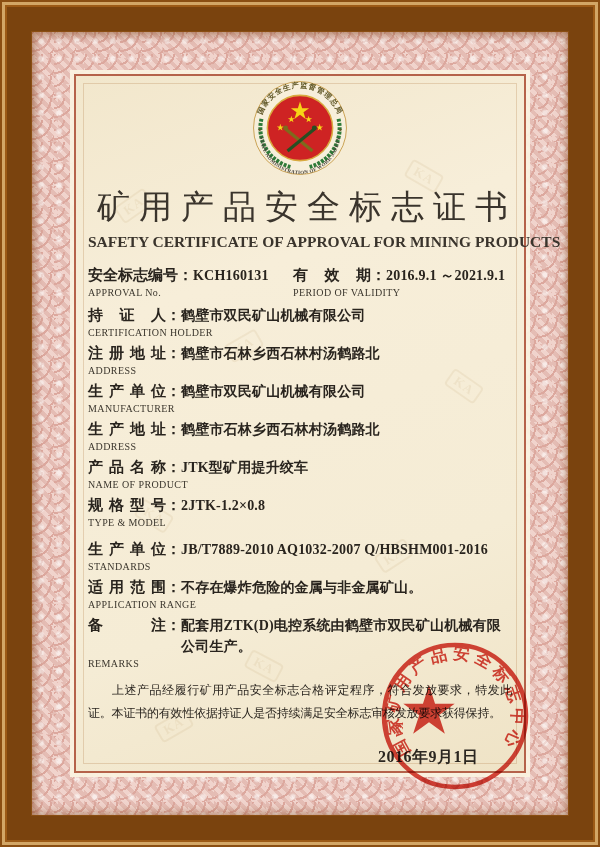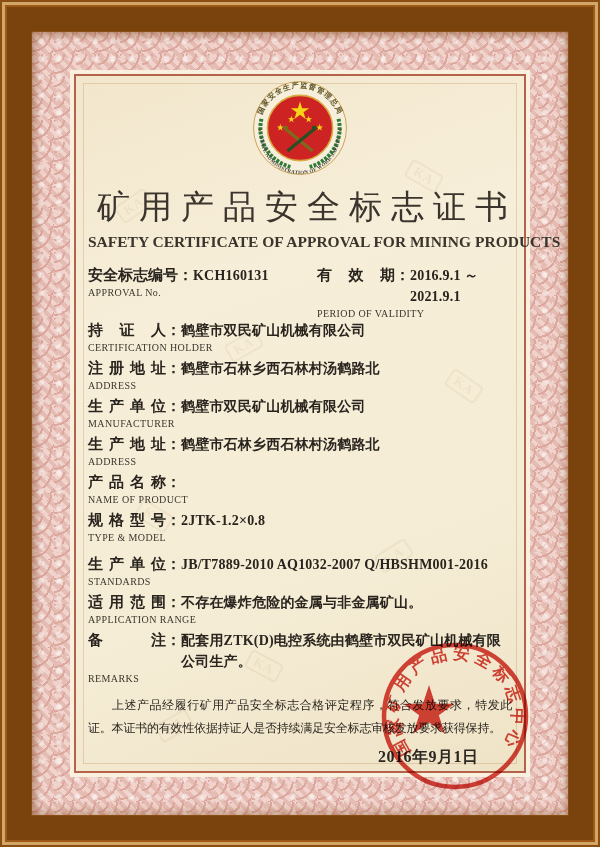--- a/index.html
+++ b/index.html
@@ -32,21 +32,21 @@
   .subtitle{text-align:center;font-size:15.5px;font-weight:bold;color:#3a342c;margin-top:3px;white-space:nowrap;}
   
   .fields{margin-top:14px;}
   .row{margin-bottom:4px;}
   .main{display:flex;align-items:baseline;font-size:15px;font-weight:bold;line-height:21px;color:#29241e;}
   .lbl{display:inline-block;width:78px;text-align:justify;text-align-last:justify;flex:none;}
   .lbl-wide{flex:none;}
   .colon{flex:none;width:15px;}
   .val{flex:1;font-size:14px;letter-spacing:.2px;}
   .sub{font-size:10px;letter-spacing:.4px;color:#3b362d;line-height:12px;margin-top:1px;font-family:Liberation Serif, serif;}
-  .twin{display:flex;margin-bottom:0;gap:24px;}
+  .twin{display:flex;margin-bottom:6px;}
   .twin-left{width:205px;flex:none;}
   .twin-right{flex:1;}
   .gap-top{margin-top:10px;}
   
   .statement{margin-top:9px;font-size:12px;letter-spacing:-.2px;line-height:23px;
              text-indent:2em;text-align:justify;color:#2a251f;}
   .issued{margin-top:7px;text-align:center;transform:translateX(14px);}
   .dept{font-size:18px;font-weight:bold;letter-spacing:5px;padding-left:5px;color:#2b261f;}
   .dept-en{font-size:11px;font-weight:bold;letter-spacing:1px;margin-top:1px;color:#3b362d;}
   .date{position:absolute;left:302px;top:671px;font-size:16px;font-weight:bold;color:#2b2620;letter-spacing:.5px;}
@@ -160,20 +160,21 @@
             <span class="colon">：</span>
             <span class="val">鹤壁市石林乡西石林村汤鹤路北</span>
           </div>
         <div class="sub">ADDRESS</div>
       </div>
 
       <div class="row">
         <div class="main">
             <span class="lbl">产品名称</span>
             <span class="colon">：</span>
+            <span class="val">JTK型矿用提升绞车</span>
           </div>
         <div class="sub">NAME OF PRODUCT</div>
       </div>
 
       <div class="row">
         <div class="main">
             <span class="lbl">规格型号</span>
             <span class="colon">：</span>
             <span class="val">2JTK-1.2×0.8</span>
           </div>

